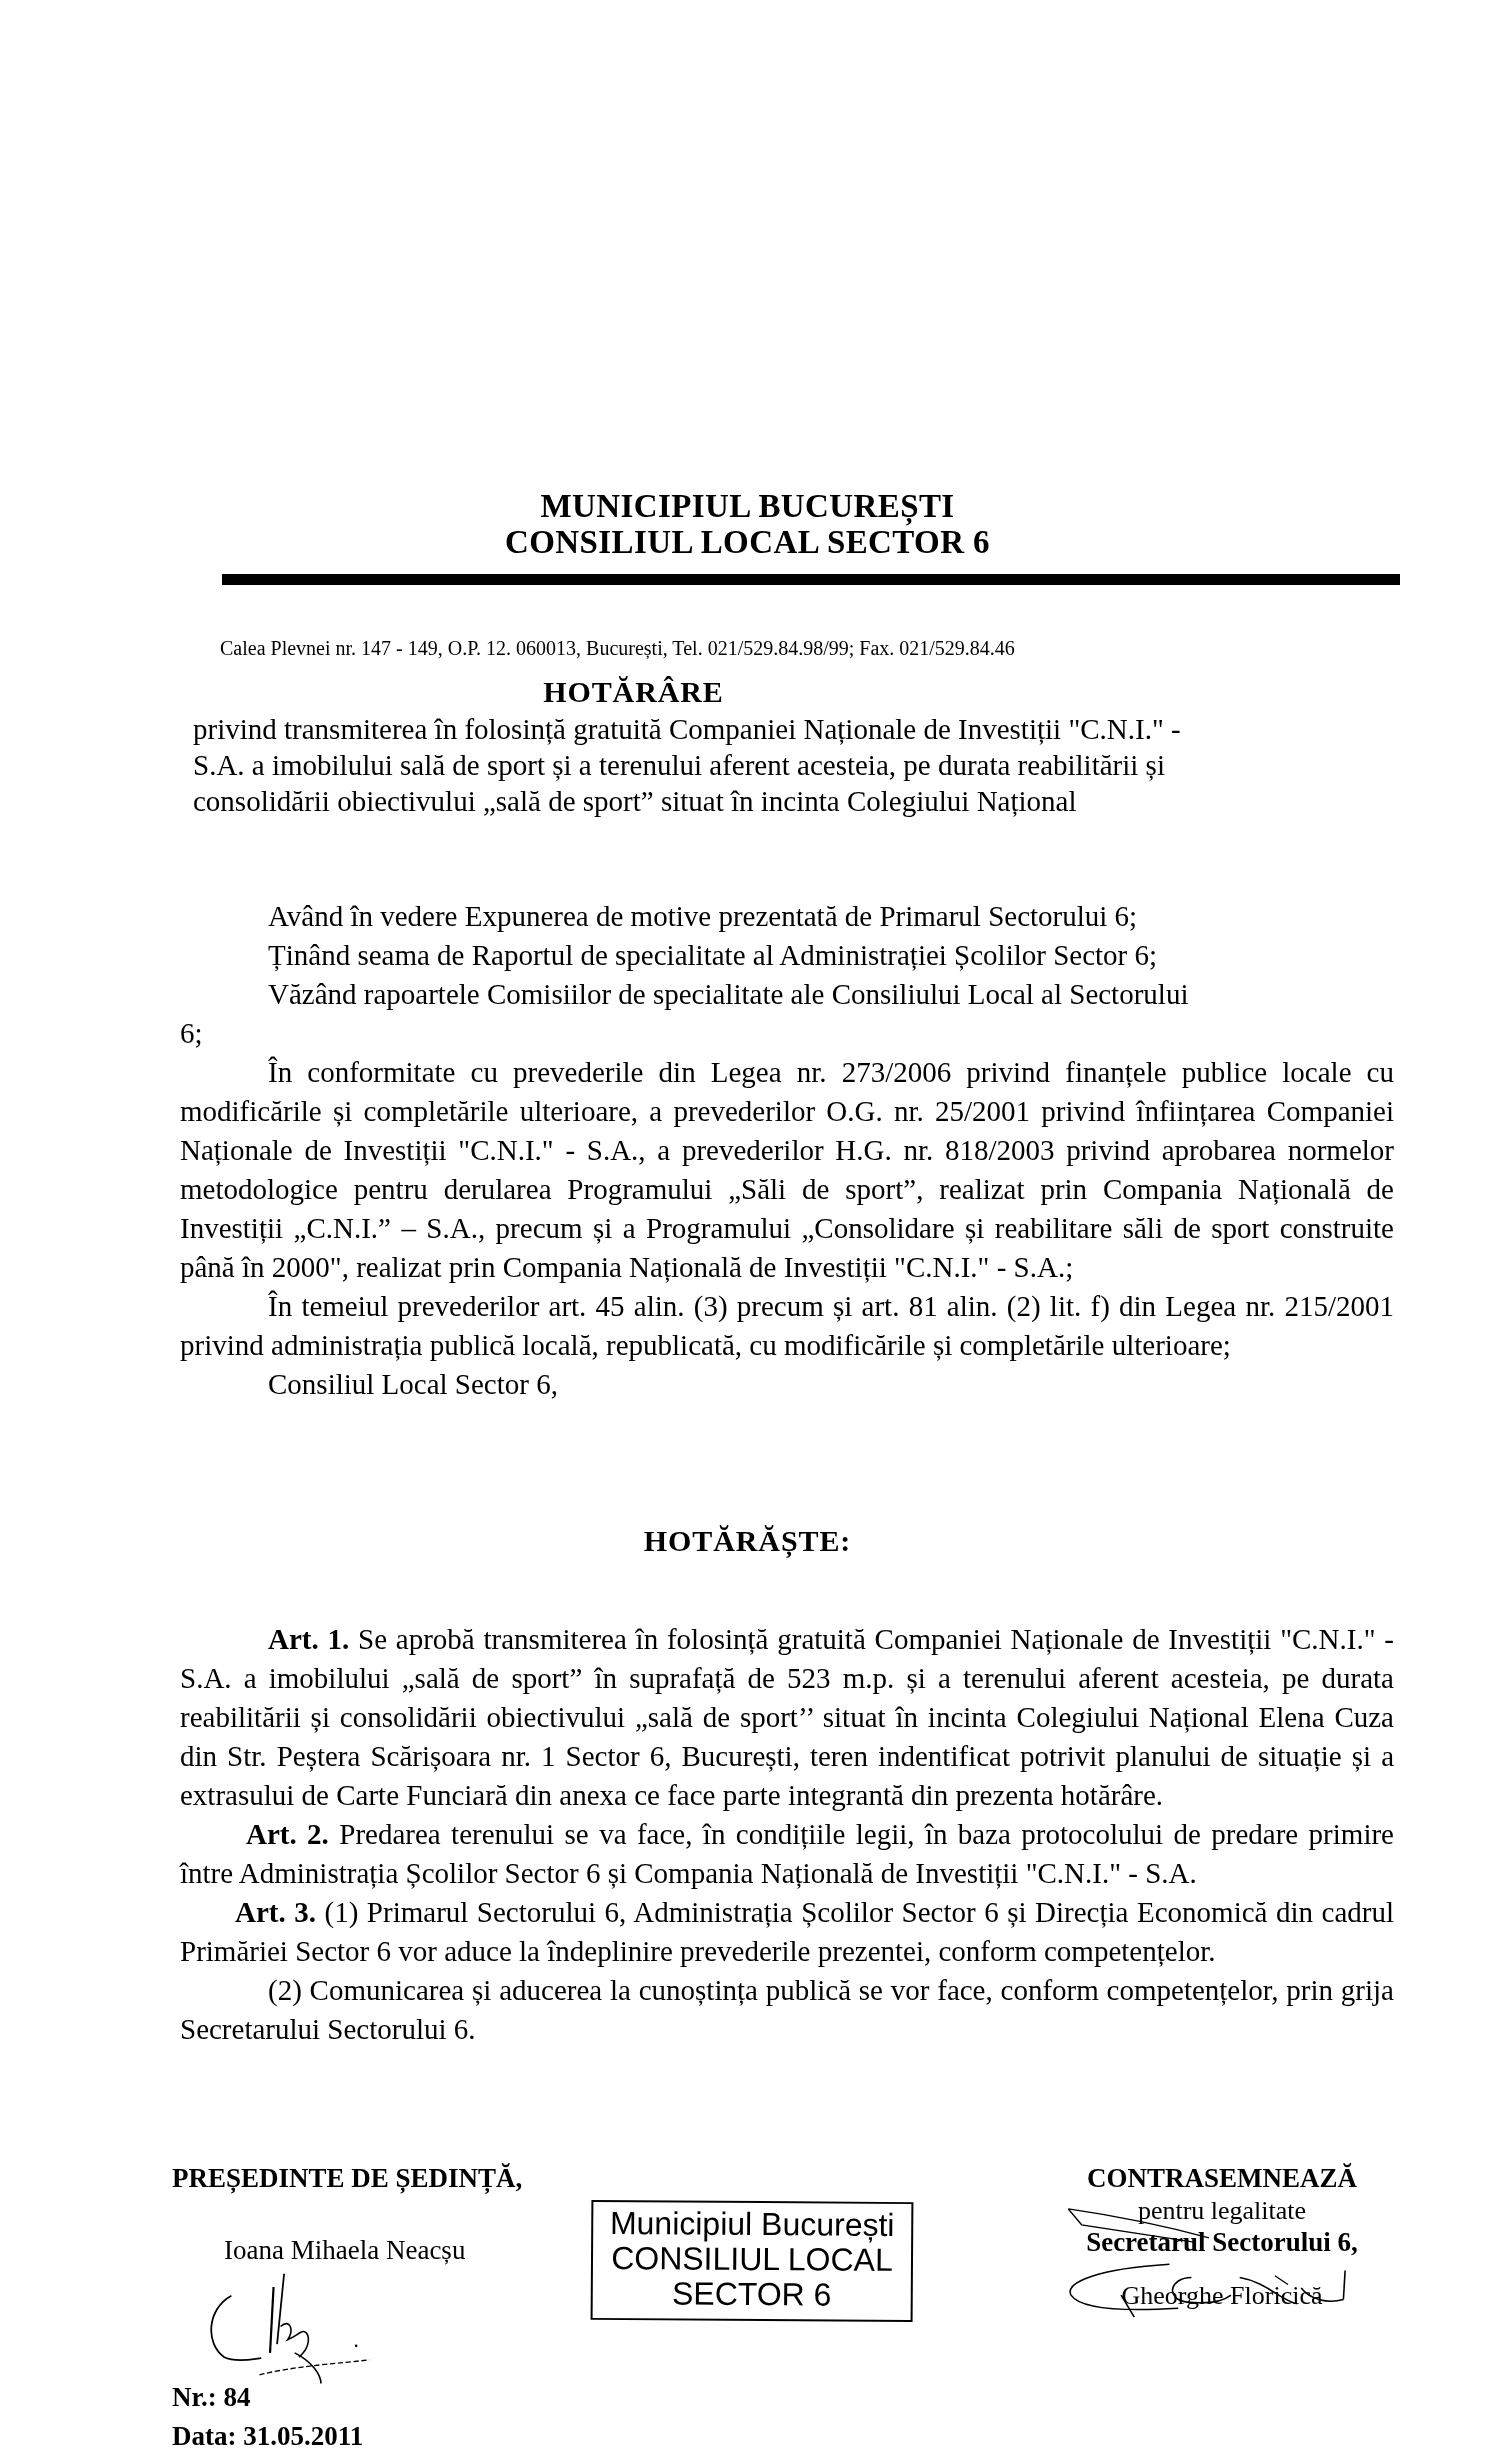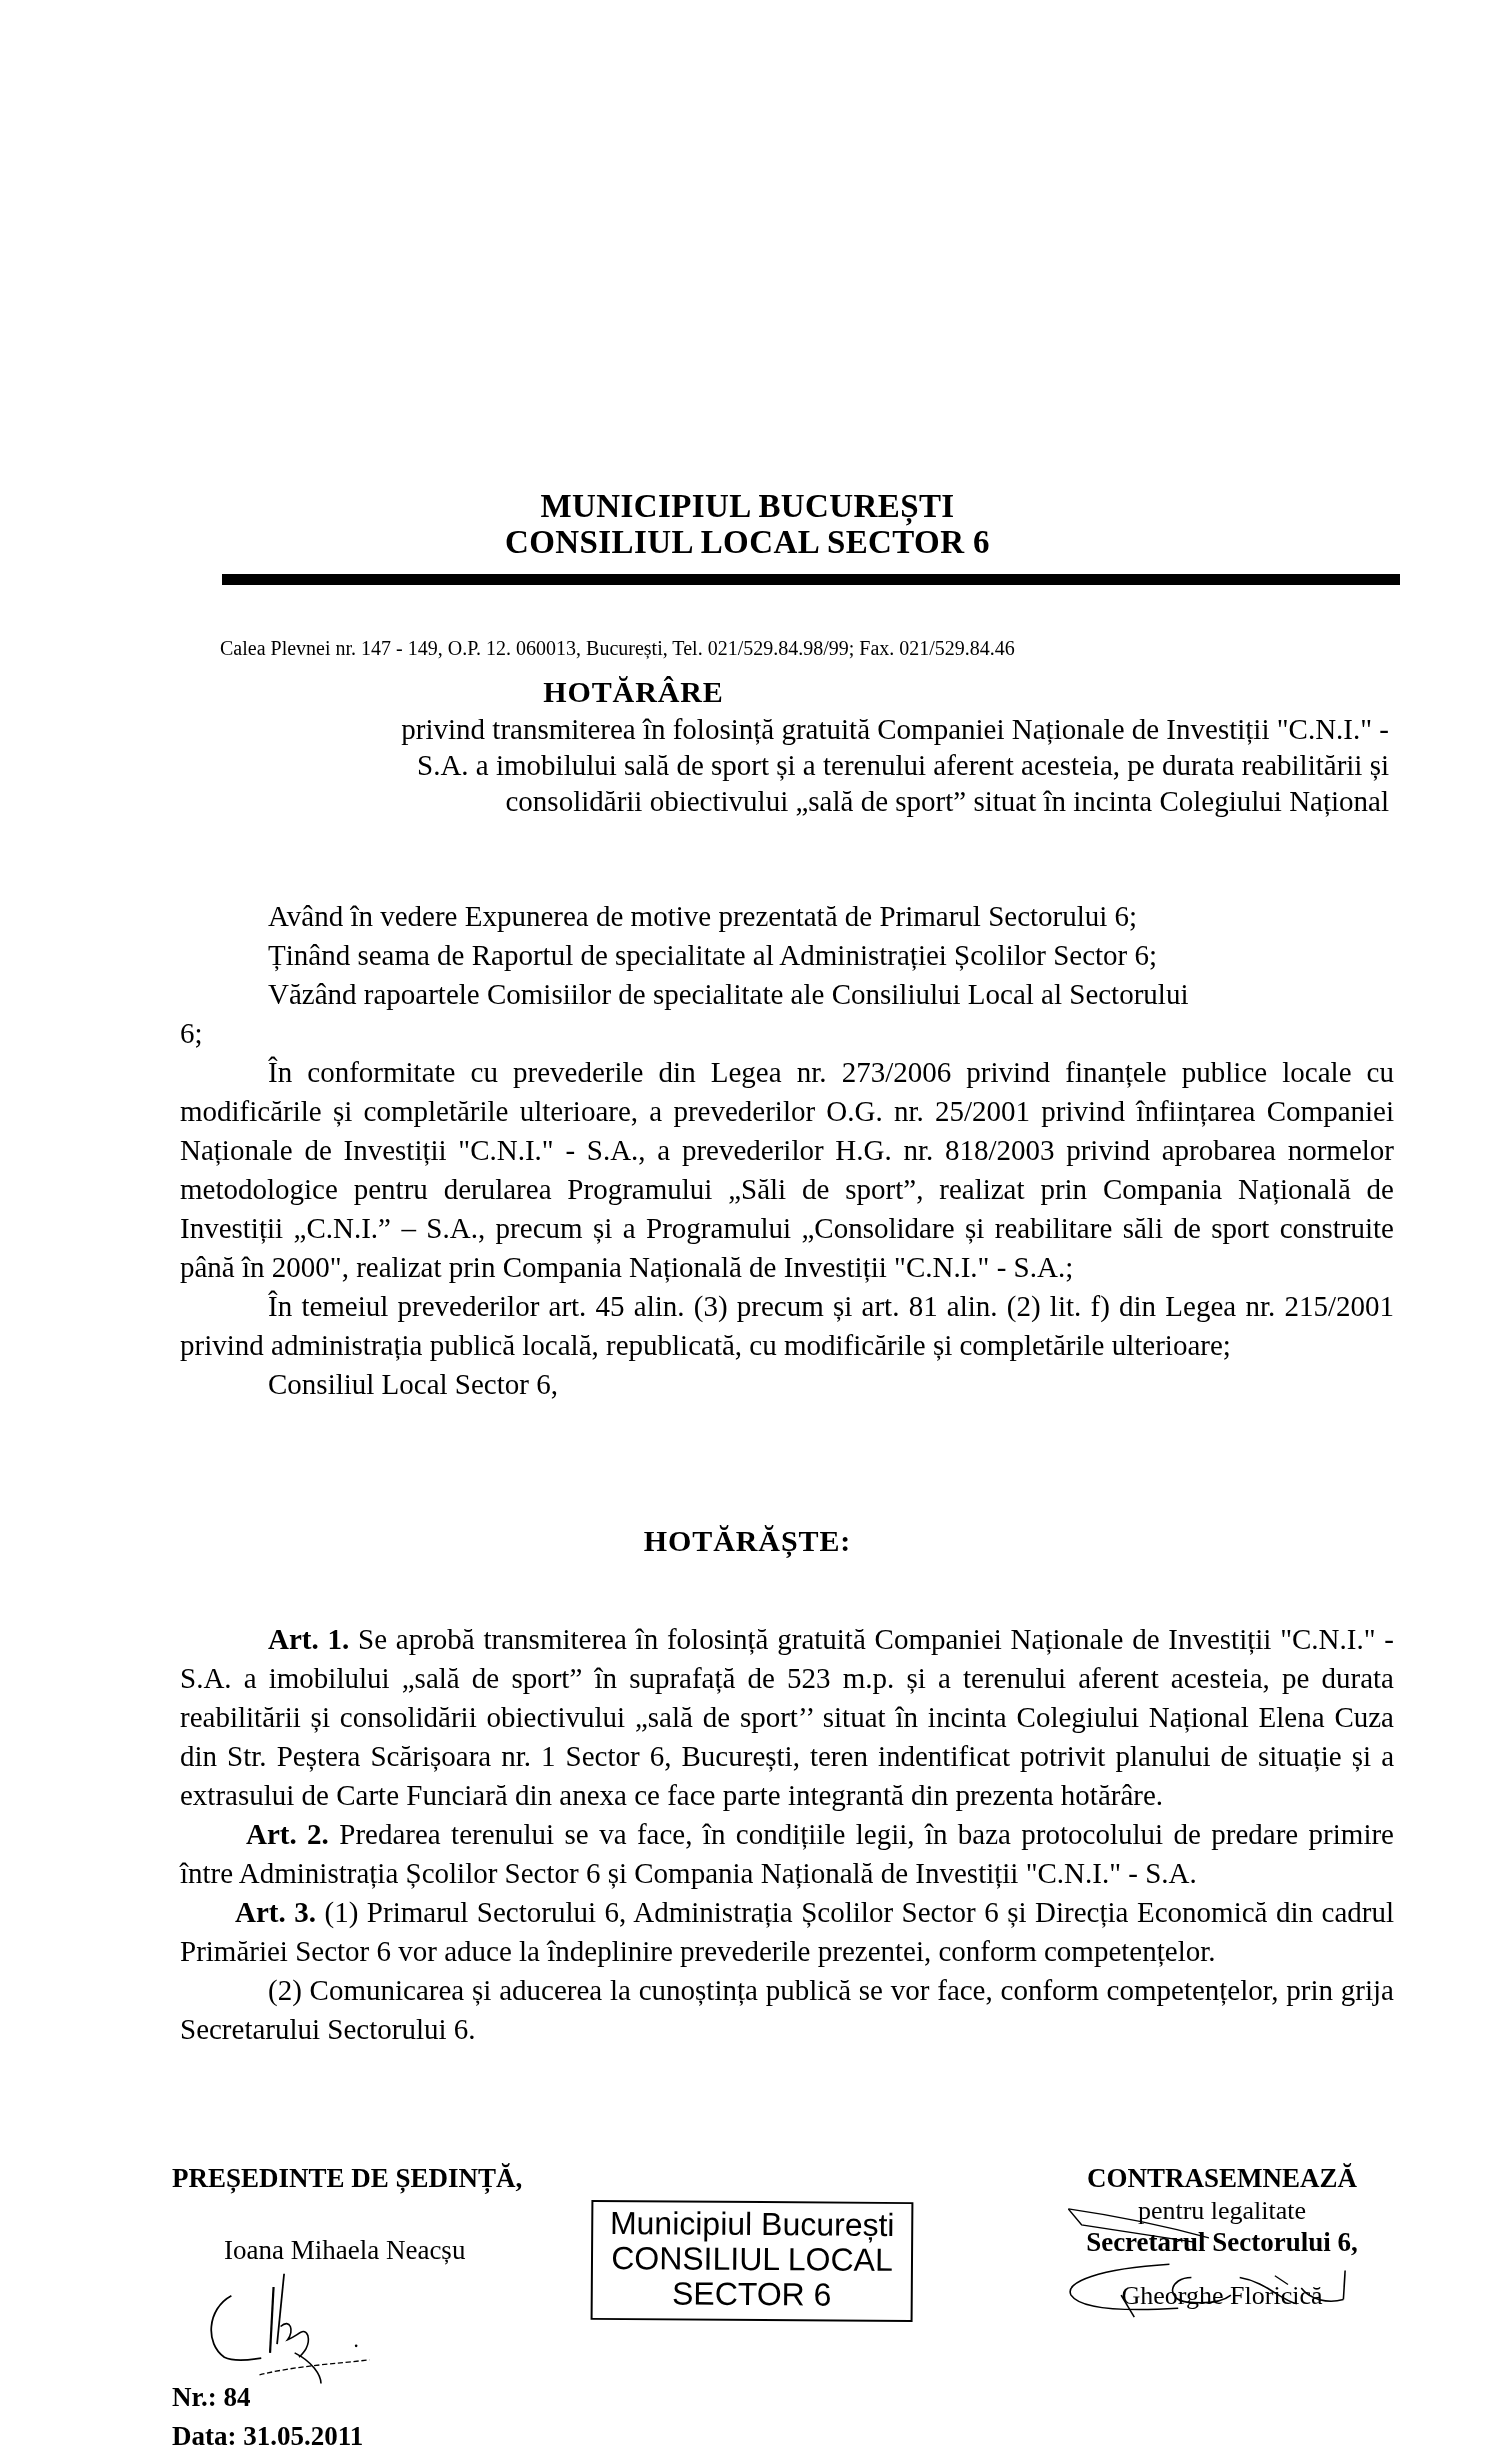--- a/index.html
+++ b/index.html
@@ -4,21 +4,21 @@
 <style>
   html, body { margin: 0; padding: 0; background: #ffffff; }
   body { width: 1495px; height: 2462px; position: relative; overflow: hidden; color: #000; font-family: "Liberation Serif", "DejaVu Serif", serif; }
   .abs { position: absolute; }
   .center { text-align: center; }
   .hdr { left: 0; width: 1495px; font-weight: bold; font-size: 33px; line-height: 35px; letter-spacing: 0.4px; }
   .rule { left: 222px; width: 1178px; height: 10.6px; background: #000; top: 574px; }
   .addr { left: 220px; top: 602px; width: 1178px; font-size: 20px; line-height: 28px; white-space: nowrap; margin-top: 32px; }
   .title { left: 0; width: 1267px; top: 674px; font-weight: bold; font-size: 30px; line-height: 35px; letter-spacing: 0.9px; }
   .subtitle { left: 193px; width: 1196px; top: 711px; font-size: 29px; line-height: 36px; }
-  .subtitle .ln { display: block; text-align: right; white-space: nowrap; }
+  .subtitle .ln { display: block; text-align: left; white-space: nowrap; }
   .body { left: 180px; width: 1214px; font-size: 29px; line-height: 39px; }
   .body p { margin: 0; text-align: justify; text-align-last: auto; }
   .body .ind { text-indent: 88px; }
   .body .ind3 { text-indent: 66px; }
   .just { text-align: justify; text-align-last: justify; display: block; }
   .art-label { font-weight: bold; }
   .decides { left: 0; width: 1495px; top: 1523px; font-weight: bold; font-size: 30px; line-height: 35px; letter-spacing: 0.9px; }
   .sig-left-title { left: 172px; top: 2162px; font-weight: bold; font-size: 27px; line-height: 32px; white-space: nowrap; }
   .sig-left-name { left: 224px; top: 2234px; font-size: 27px; line-height: 32px; white-space: nowrap; }
   .nr { left: 172px; top: 2381px; font-weight: bold; font-size: 27px; line-height: 32px; }

